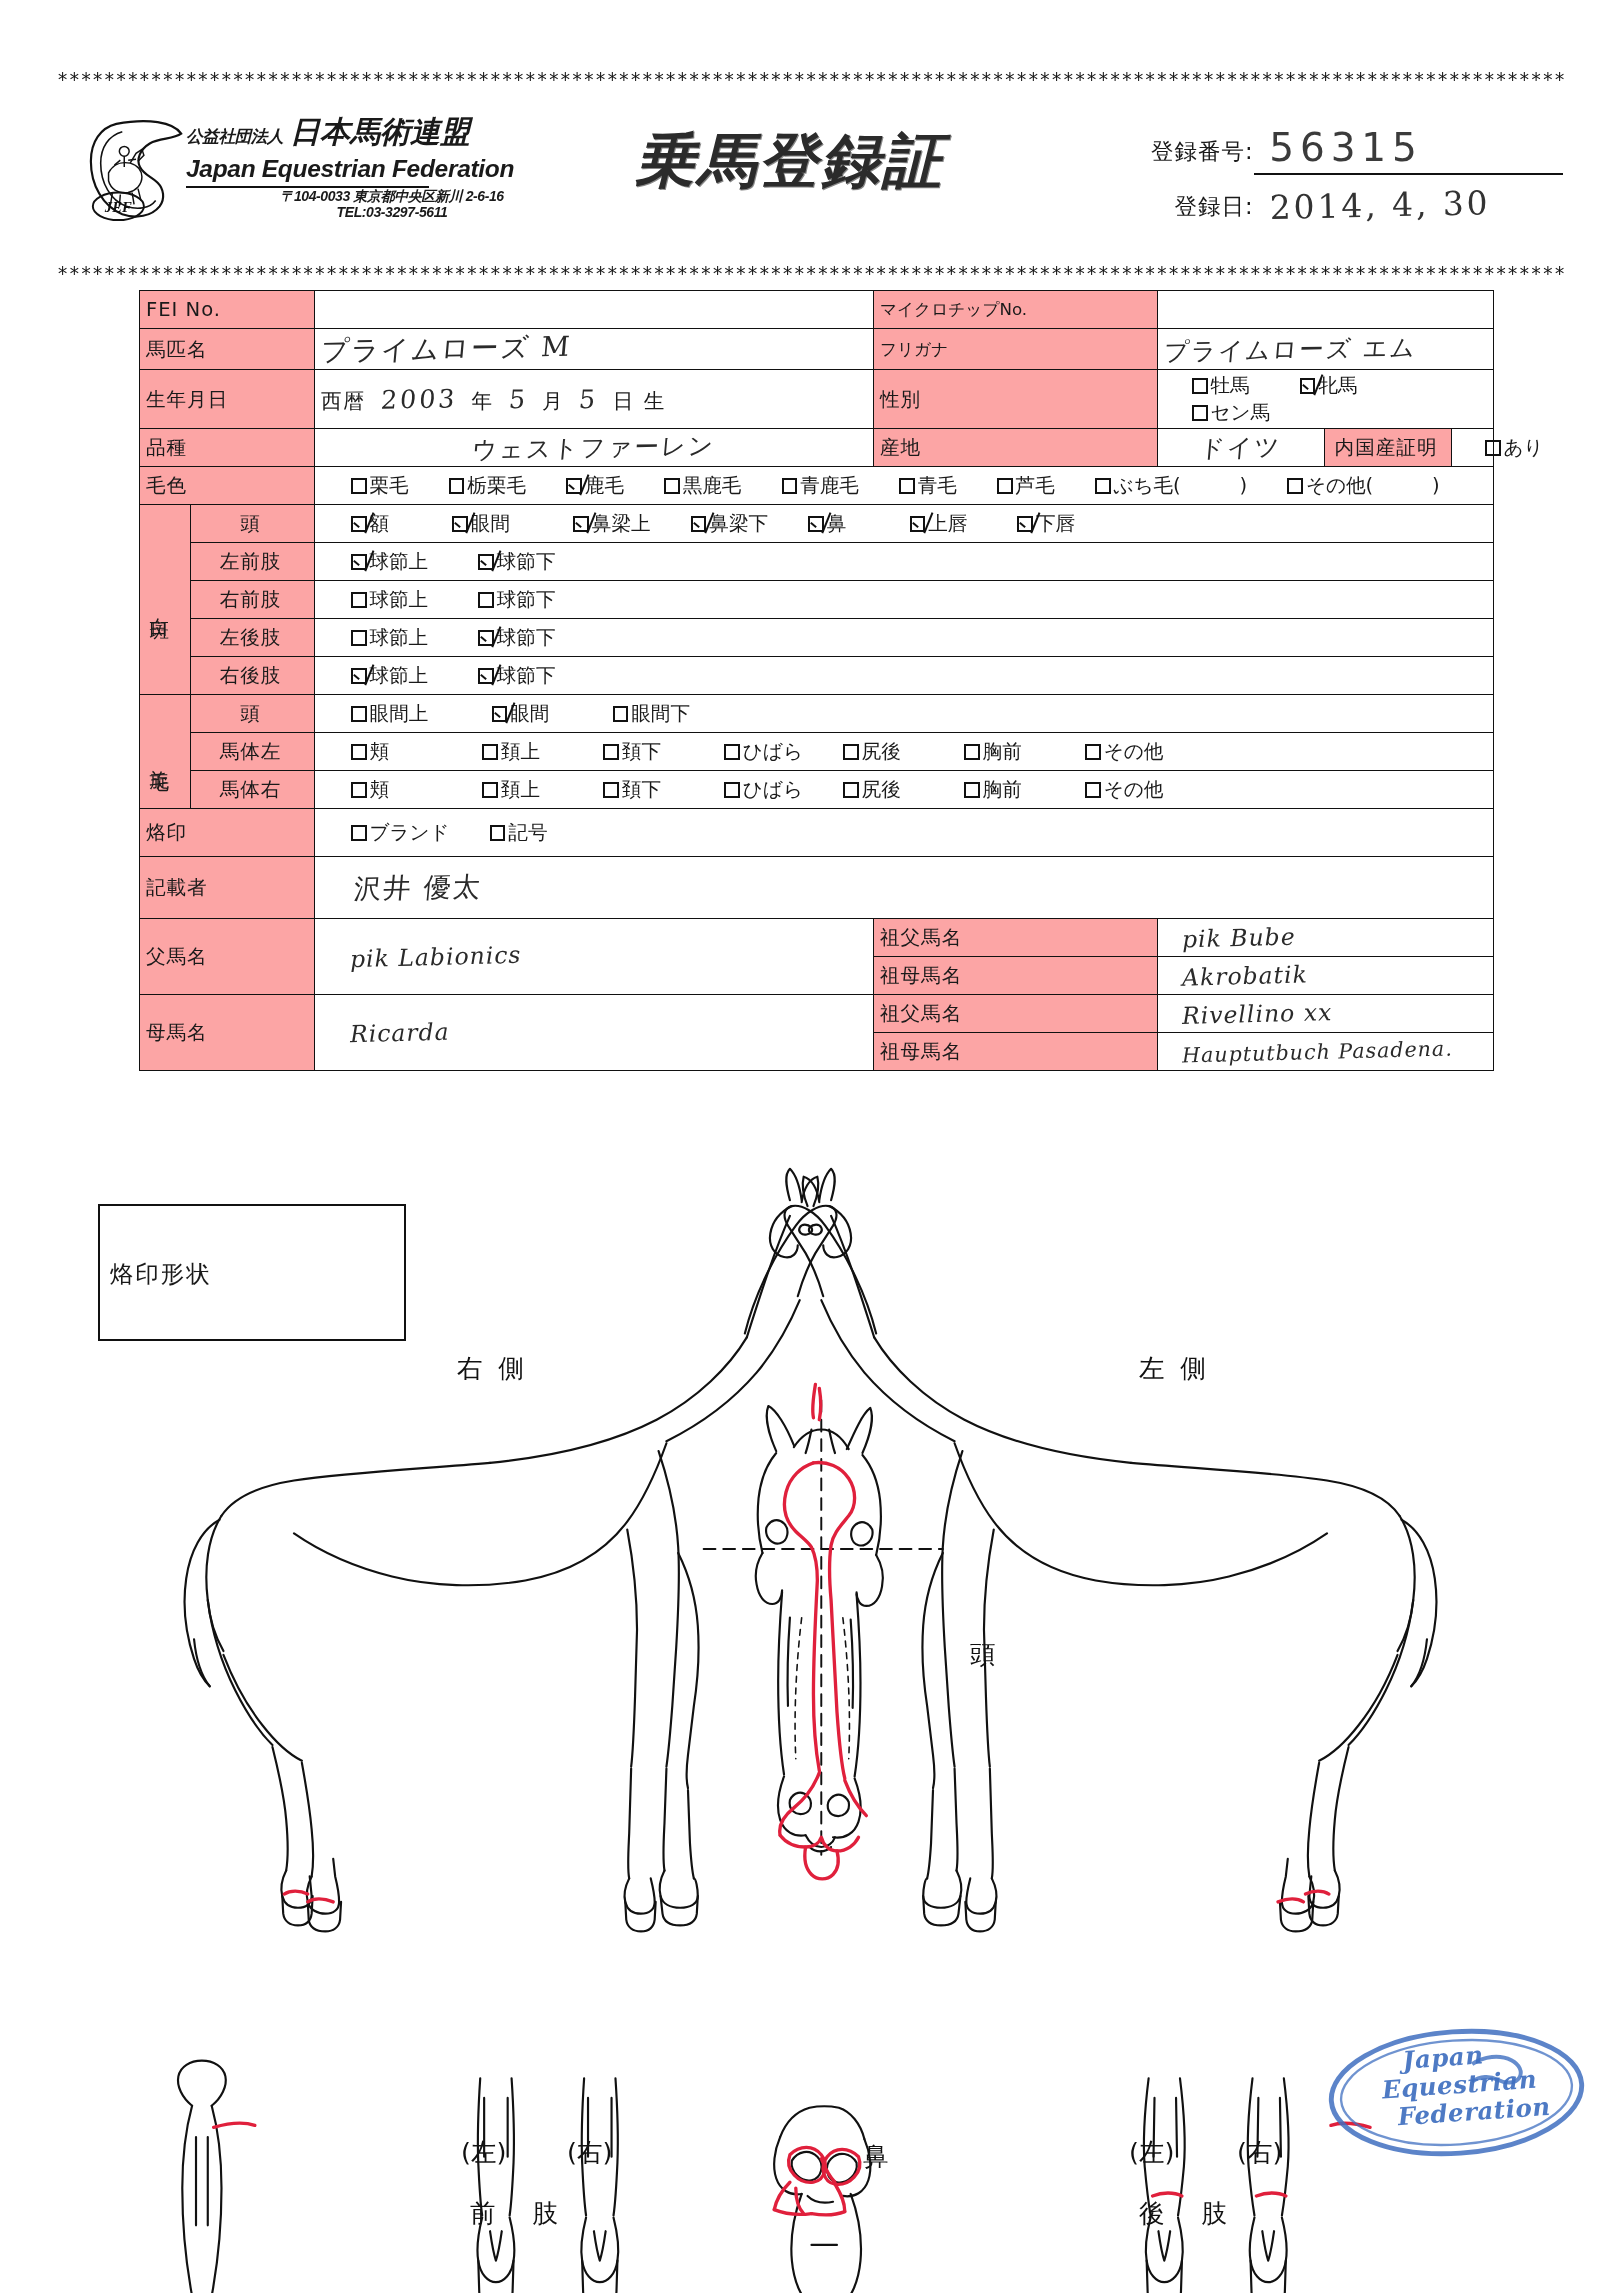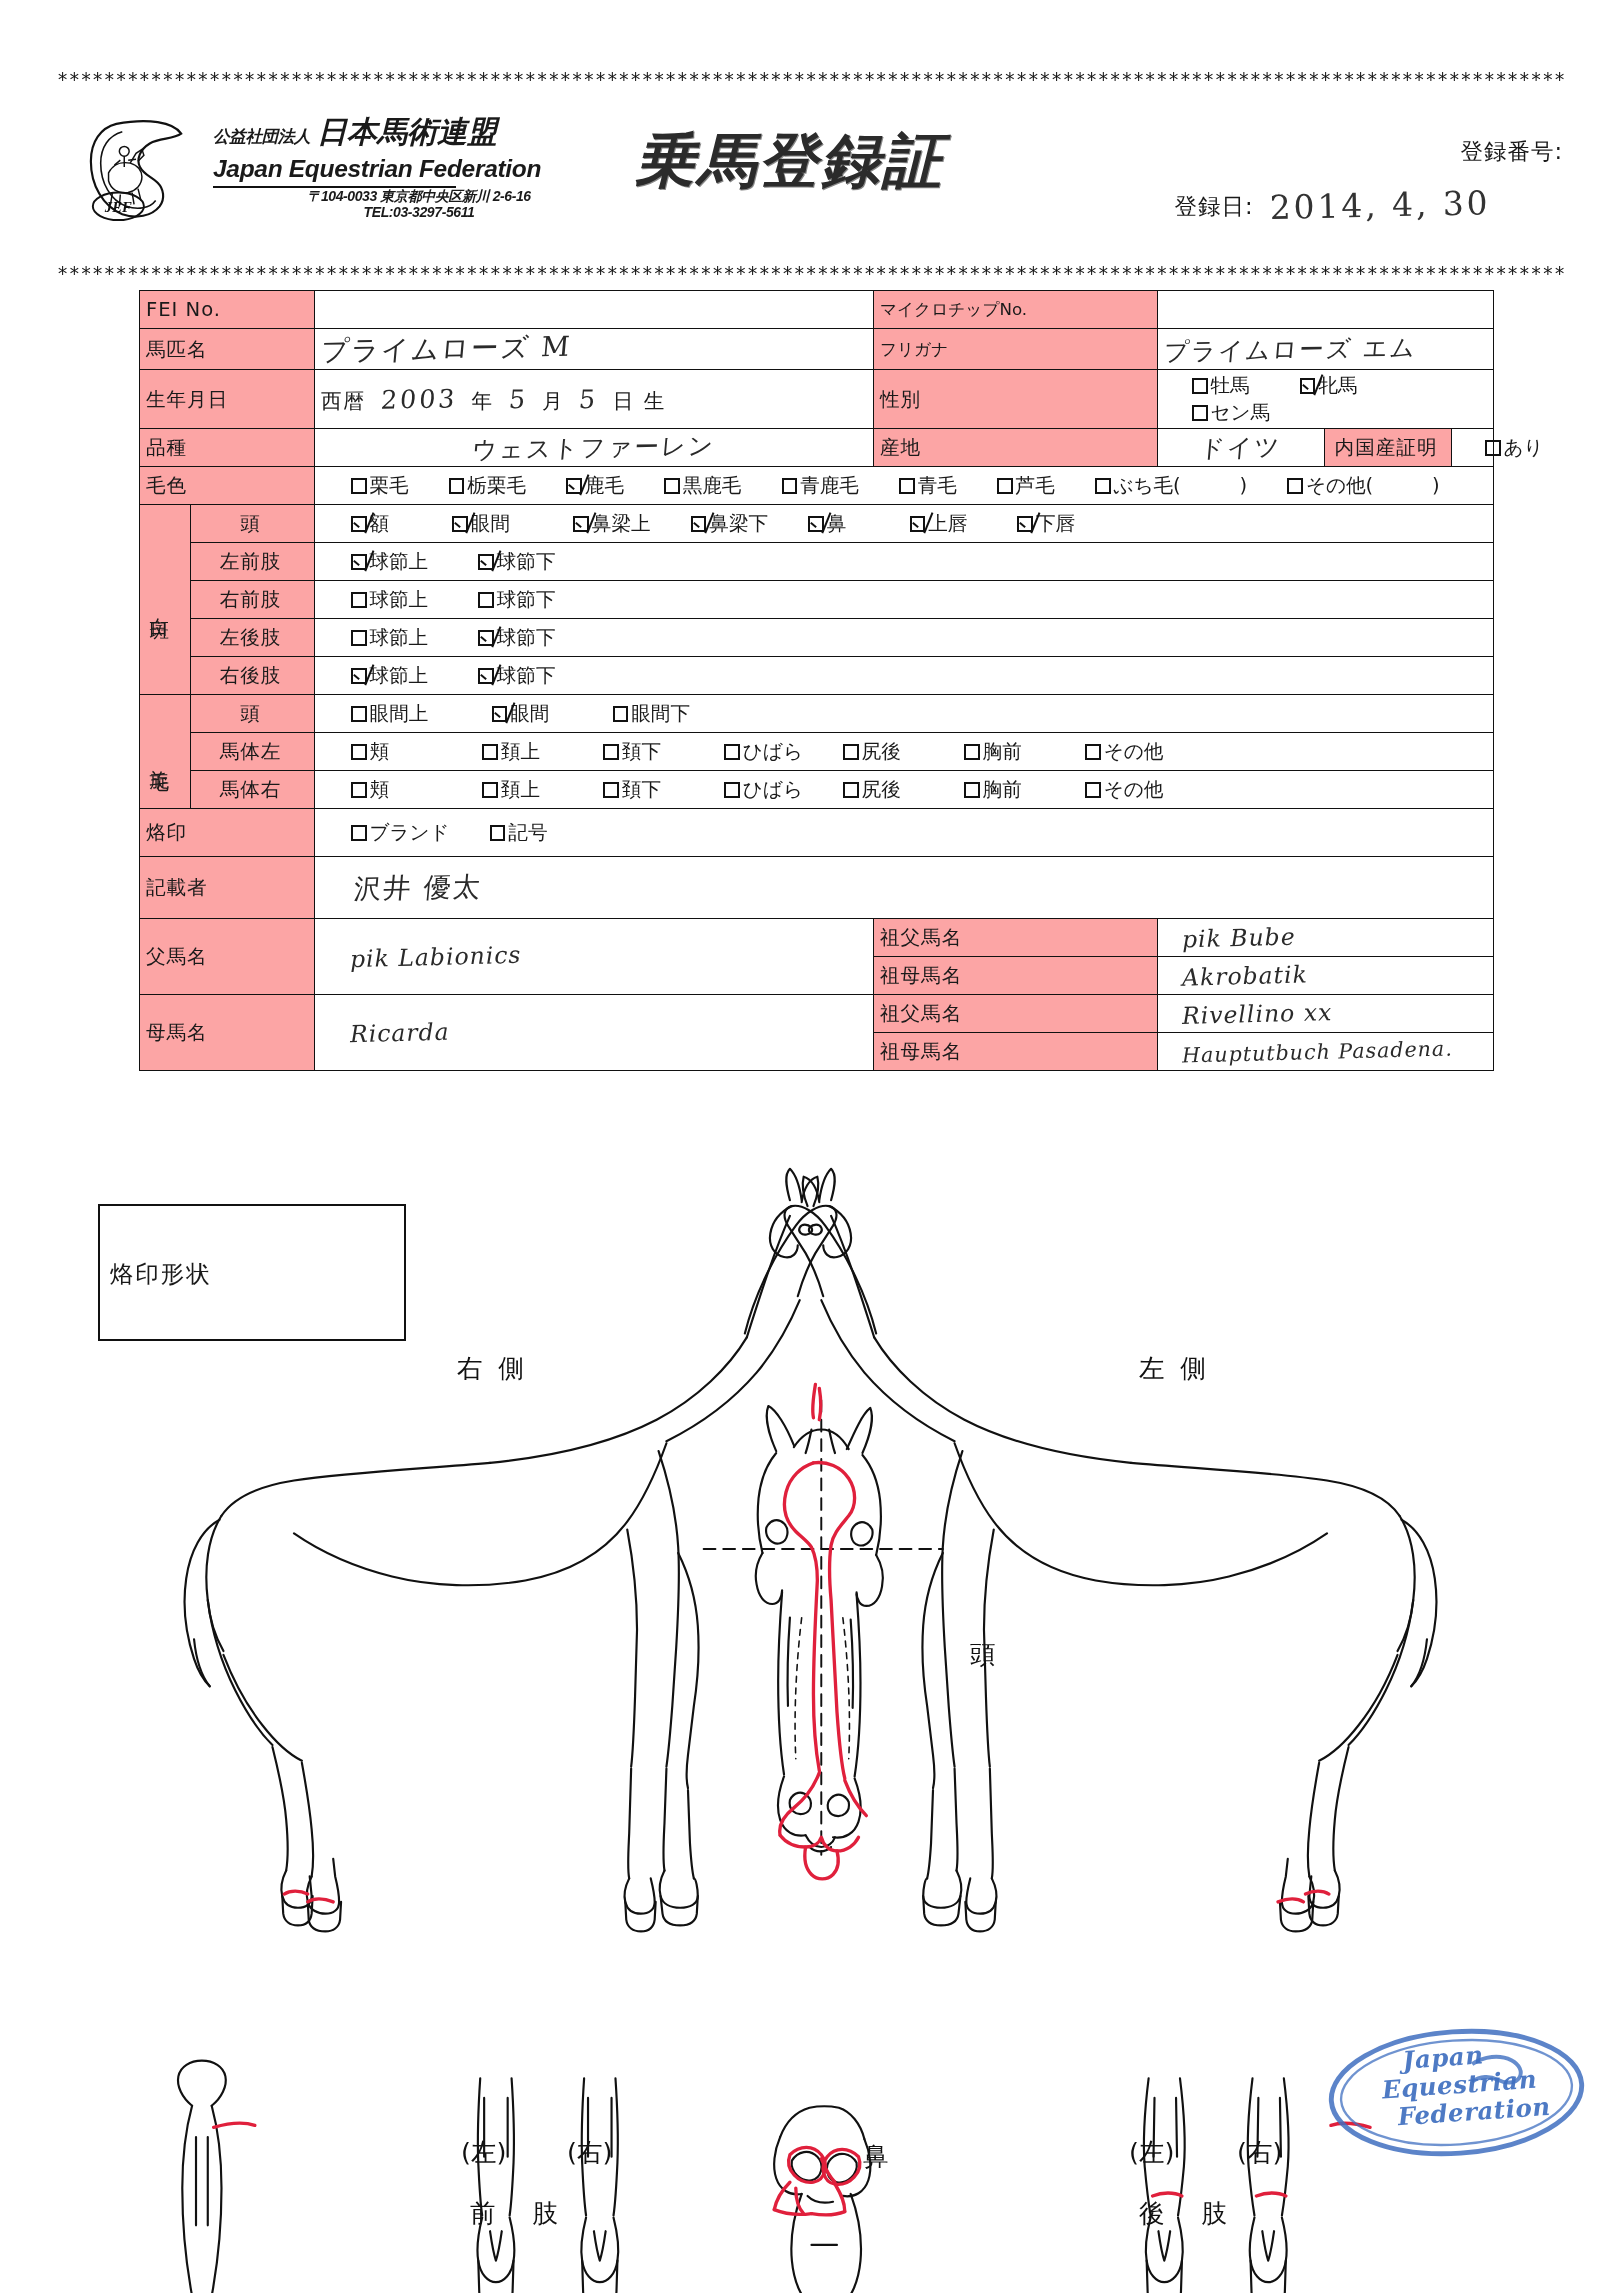--- a/index.html
+++ b/index.html
@@ -43,21 +43,21 @@
   }
   .jef-logo {
     position: absolute;
     left: 21.6px;
     top: 9.8px;
     width: 118px;
     height: 108px;
   }
   .jef-org {
     position: absolute;
-    left: 156px;
+    left: 129px;
     top: 5.9px;
     width: 412px;
   }
   .org-line1 {
     display: flex;
     align-items: baseline;
     gap: 6.9px;
     white-space: nowrap;
   }
   .org-sm {
@@ -341,20 +341,21 @@
     <div class="org-rule"></div>
     <div class="org-addr">〒104-0033 東京都中央区新川 2-6-16</div>
     <div class="org-addr">TEL:03-3297-5611</div>
   </div>
 
   <div class="doc-title">乗馬登録証</div>
 
   <div class="reg-block">
     <div class="reg-row">
       <span class="reg-label">登録番号:</span>
+      <span class="reg-value">56315</span>
     </div>
     <div class="reg-row">
       <span class="reg-label">登録日:</span>
       <span class="reg-value hand">2014, 4, 30</span>
     </div>
   </div>
 </div>
 
 <div class="ast-rule" id="ast-bottom">*********************************************************************************************************************************</div>
 

